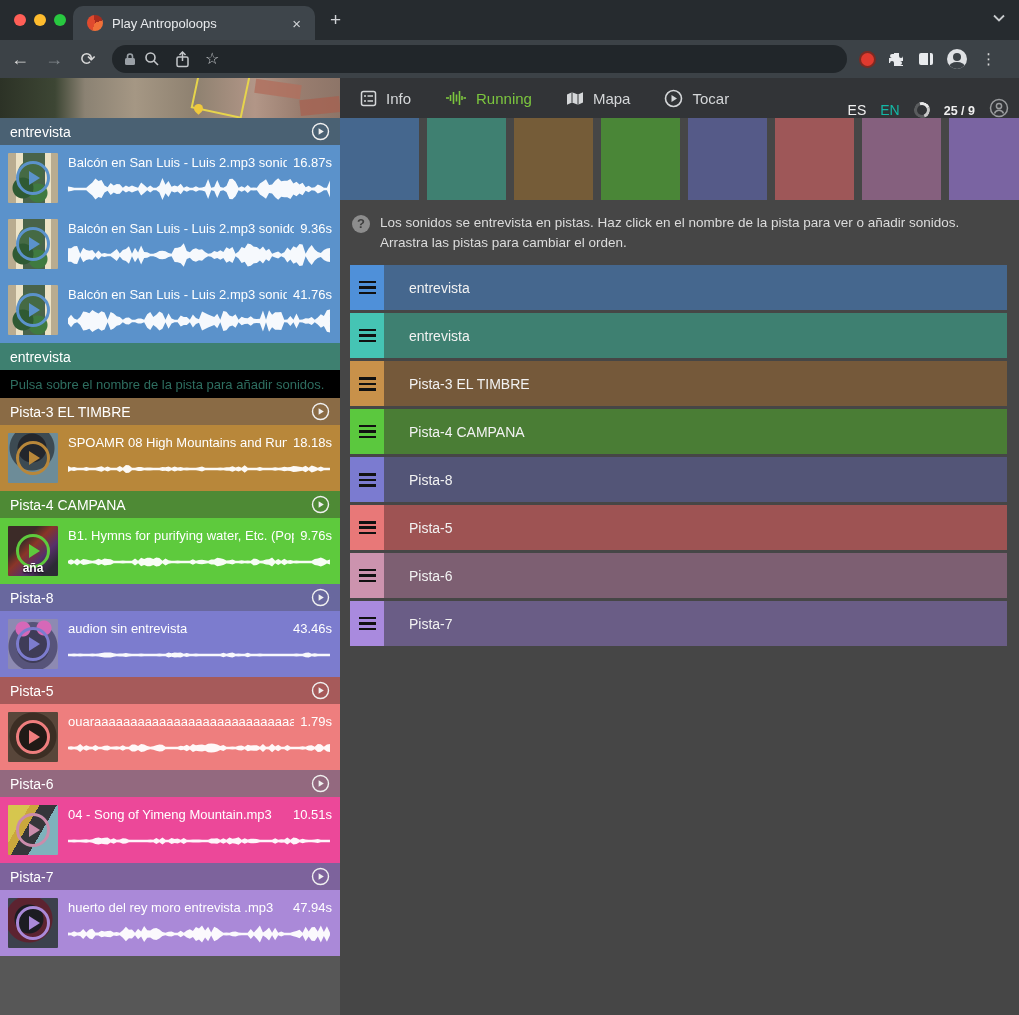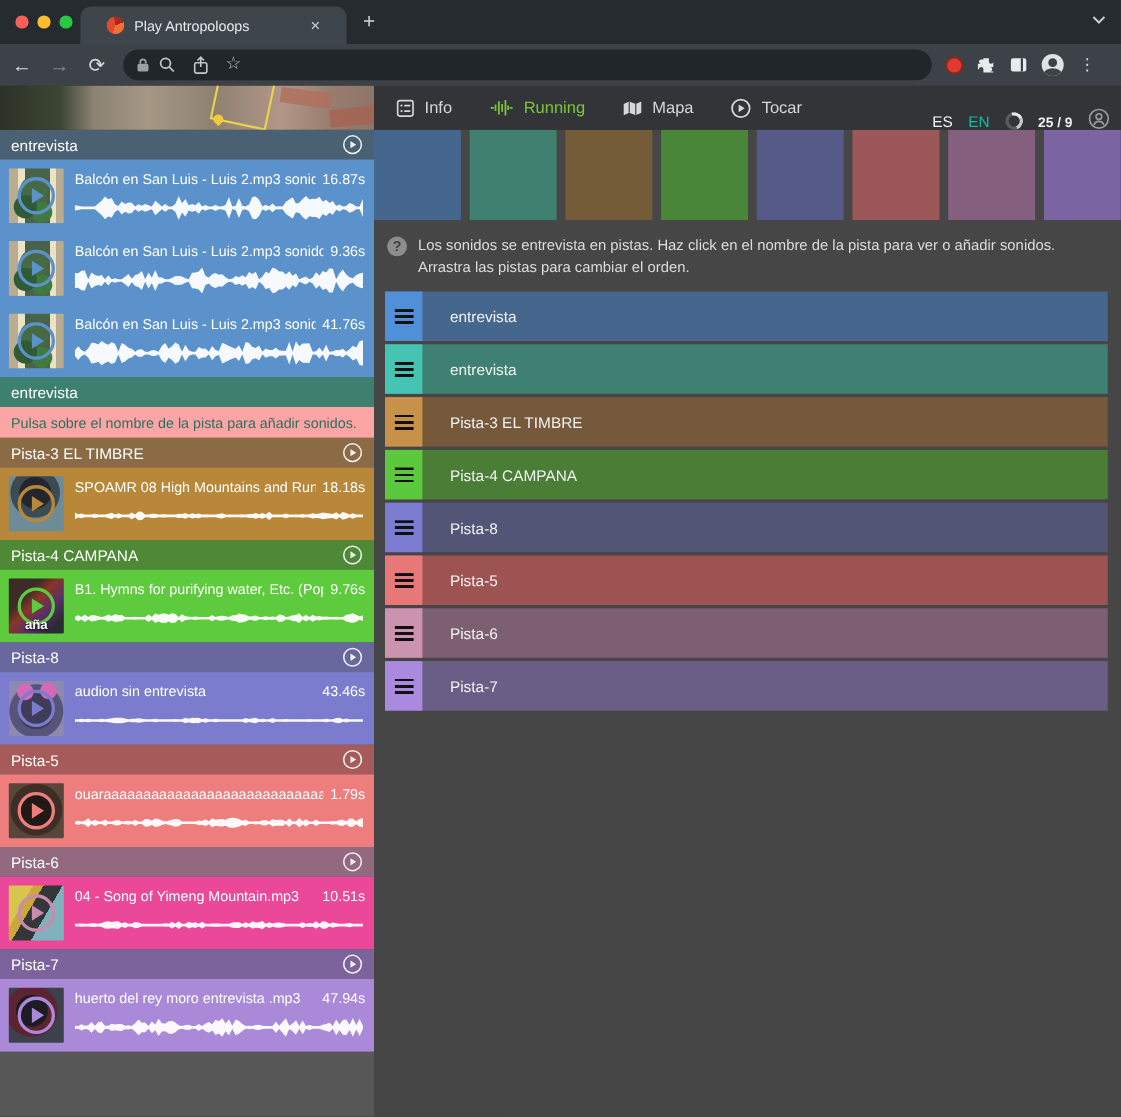--- a/index.html
+++ b/index.html
@@ -5,21 +5,21 @@
   * { margin:0; padding:0; box-sizing:border-box; }
   html,body { width:1019px; height:1015px; overflow:hidden; background:#464646;
               font-family:"Liberation Sans", sans-serif; }
 
   
   .tabbar { position:relative; height:40px; background:#262b2f; }
   .traffic { position:absolute; top:14px; left:14px; display:flex; gap:8px; }
   .traffic span { width:12px; height:12px; border-radius:50%; display:block; }
   .t-red{background:#ff5f57}.t-yellow{background:#febc2e}.t-green{background:#28c840}
   .tab { position:absolute; left:73px; top:6px; width:242px; height:34px; background:#3e454b;
-         border-radius:10px 10px 0 0; display:flex; align-items:center; padding:0 24px; gap:9px; }
+         border-radius:10px 10px 0 0; display:flex; align-items:center; padding:0 14px; gap:9px; }
   .favicon { width:16px; height:16px; border-radius:50%;
              background:conic-gradient(from 200deg,#e04a2e 0 150deg,#a82c1e 150deg 230deg,#f07038 230deg 360deg); }
   .tab-title { color:#e8eaed; font-size:13px; flex:1; white-space:nowrap; overflow:hidden; }
   .tab-close { color:#d0d3d6; font-size:15px; cursor:default; }
   .newtab { position:absolute; left:330px; top:10px; color:#d0d3d6; font-size:19px; line-height:19px; }
   .win-chevron { position:absolute; right:14px; top:14px; width:12px; height:8px; }
   .toolbar { position:relative; height:38px; background:#3c4247; display:flex; align-items:center; padding:0 10px; gap:14px; }
   .navbtn { color:#d8d8d8; font-size:18px; width:20px; text-align:center; }
   .navbtn.dim { color:#80868b; }
   .omnibox { height:28px; flex:1; max-width:735px; background:#21262a; border-radius:14px;
@@ -293,21 +293,21 @@
               </div>
     </div>
   </div>
         </div>
   </div>
       <div class="sec">
     <div class="sec-header" style="background: rgb(62, 128, 112);">
       <span class="sec-name">entrevista</span>
 
     </div>
-    <div class="sec-note" style="background: #fca5a5;">Pulsa sobre el nombre de la pista para añadir sonidos.</div>
+    <div class="sec-note" style="background: #000000;">Pulsa sobre el nombre de la pista para añadir sonidos.</div>
 
   </div>
       <div class="sec">
     <div class="sec-header" style="background: rgb(138, 107, 69);">
       <span class="sec-name">Pista-3 EL TIMBRE</span>
       <svg class="ic" width="19" height="19" viewBox="0 0 19 19">
         <circle cx="9.5" cy="9.5" r="8" fill="none" stroke="#f0f0f0" stroke-width="1.4"></circle>
         <polygon points="7.6,6.2 12.8,9.5 7.6,12.8" fill="#f0f0f0"></polygon>
       </svg>
     </div>

